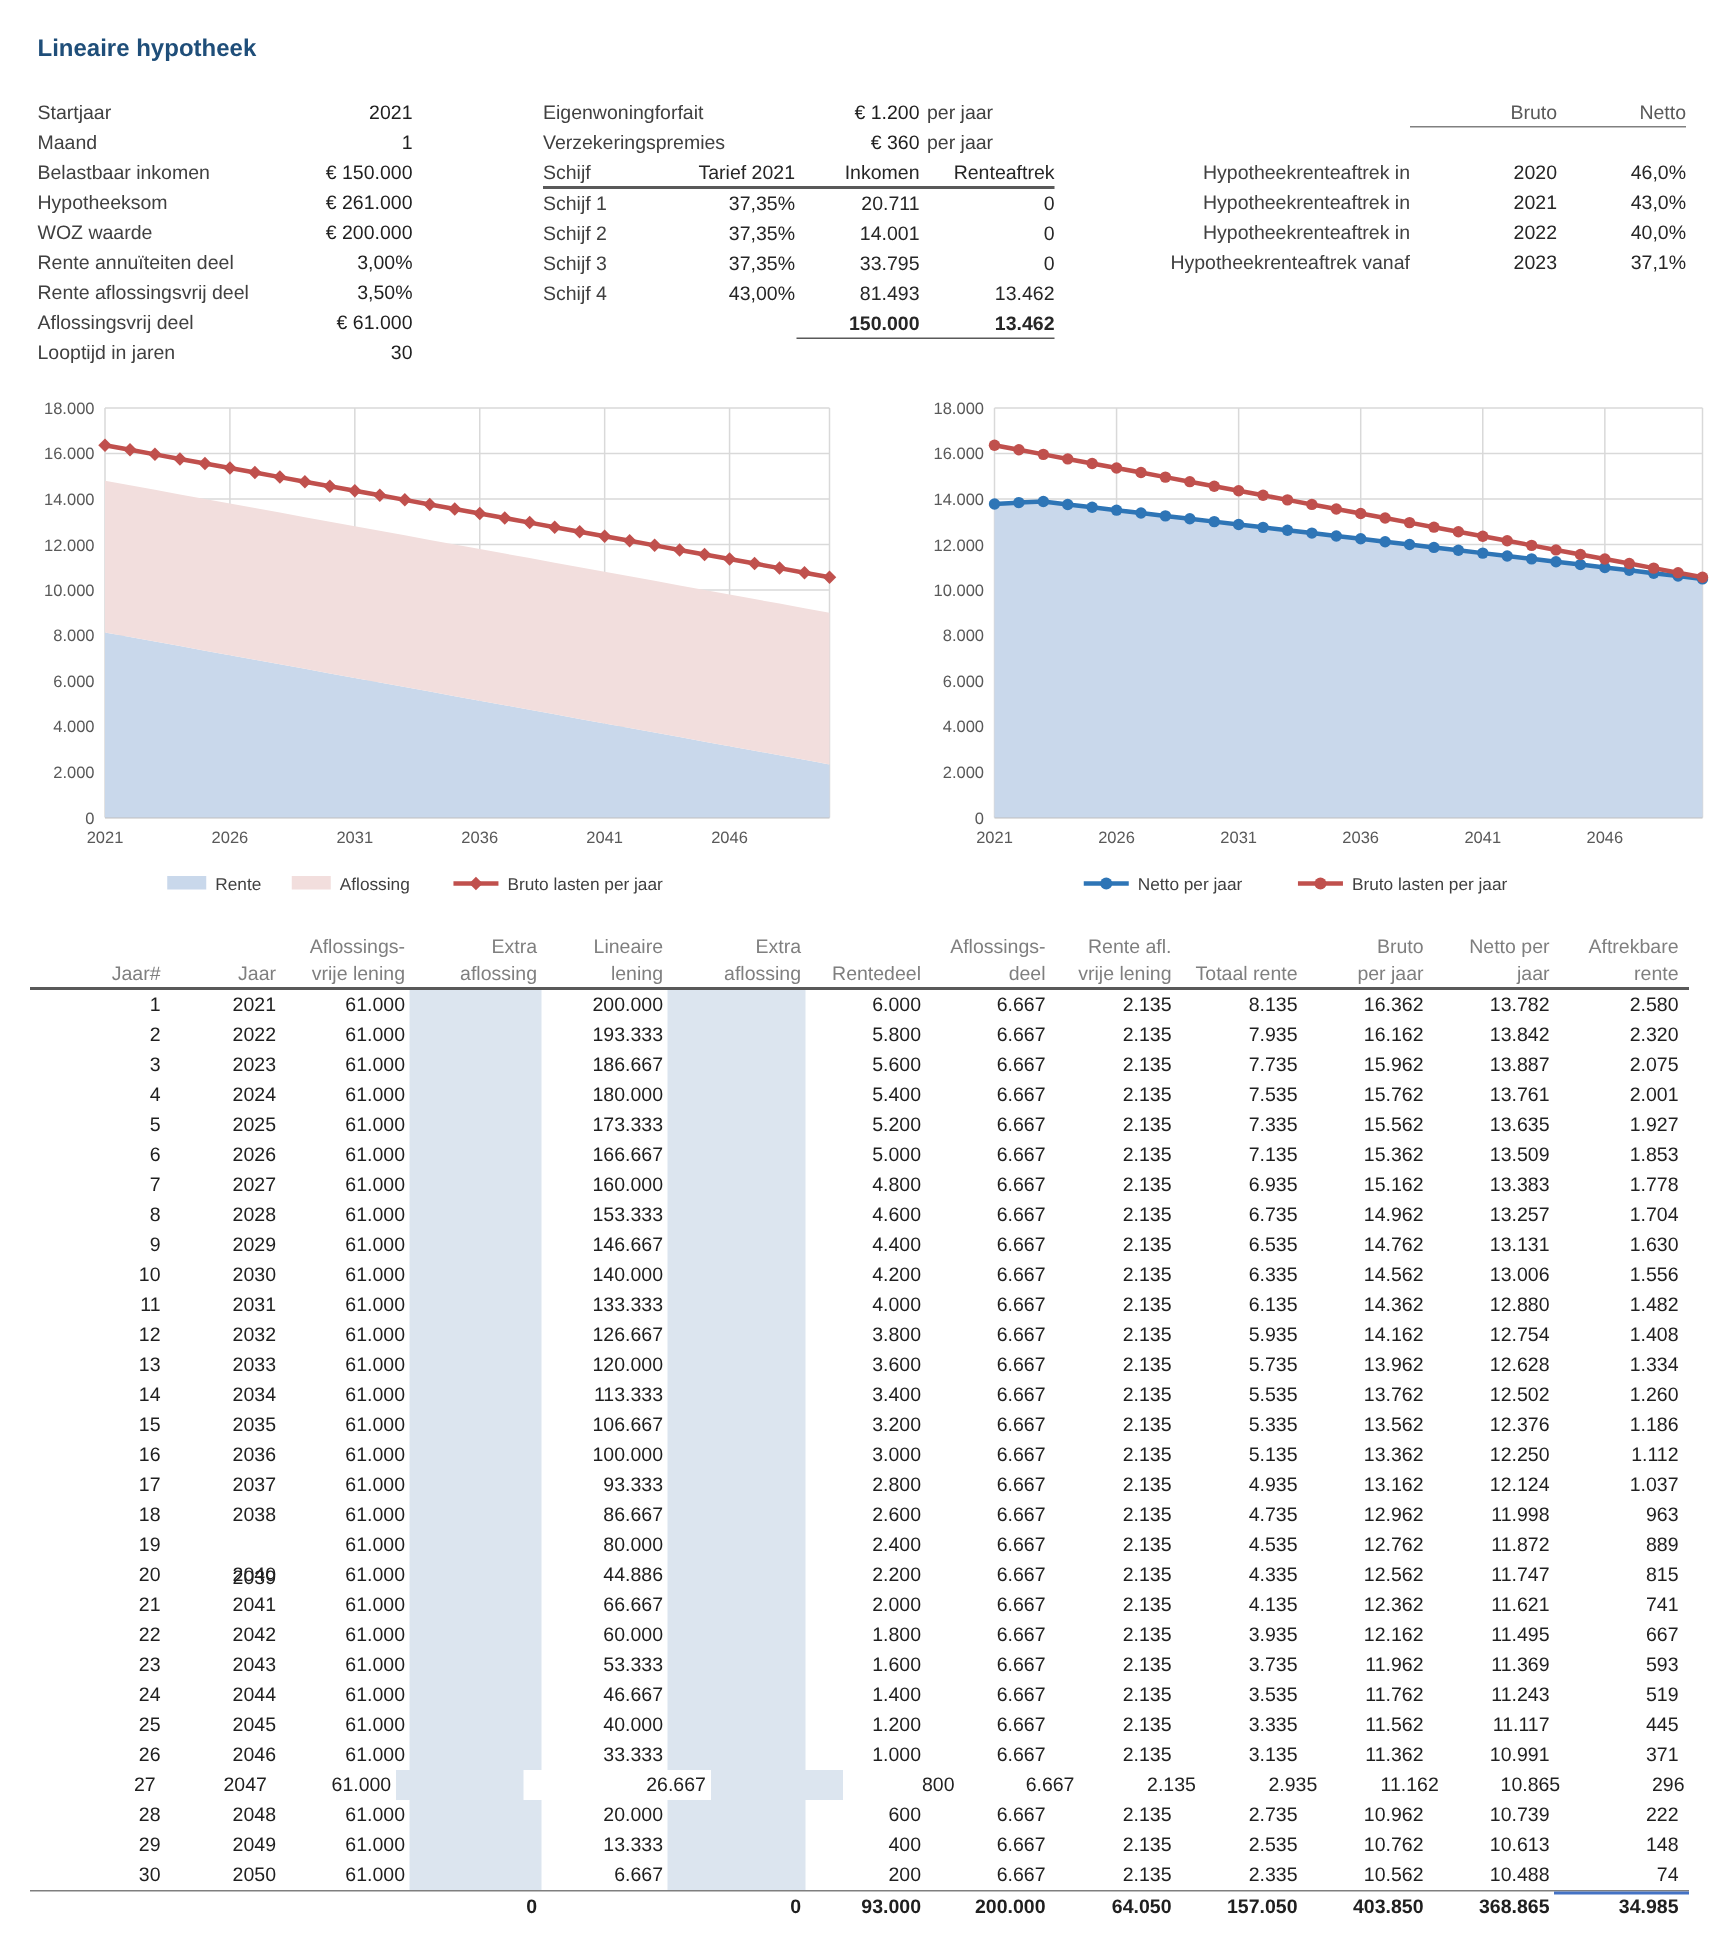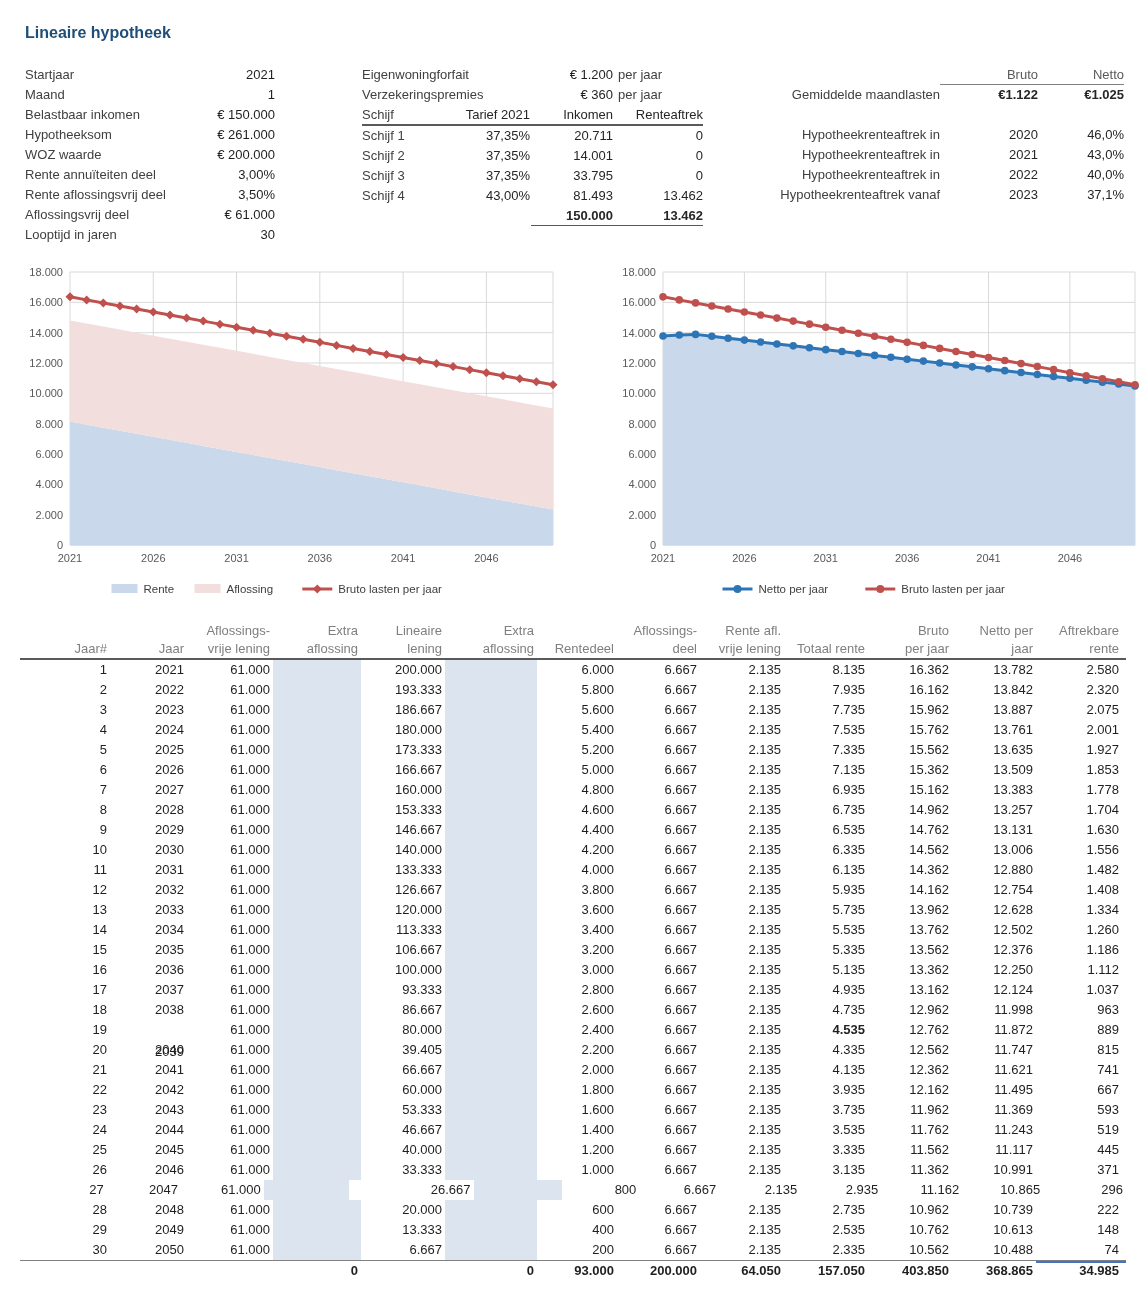--- a/index.html
+++ b/index.html
@@ -145,25 +145,20 @@
         <span class="c1"></span>
         <span class="c2">150.000</span>
         <span class="c3">13.462</span>
       </div>
     </div>
   <div id="summary" class="block">
       <div class="krow">
         <span class="lbl"></span>
         <span class="cA gray hdrline">Bruto</span>
         <span class="cB gray hdrline">Netto</span>
-      </div>
-      <div class="krow">
-        <span class="lbl">Gemiddelde maandlasten</span>
-        <span class="cA bold">€1.122</span>
-        <span class="cB bold">€1.025</span>
       </div>
       <div class="krow"></div>
       <div class="krow">
         <span class="lbl">Hypotheekrenteaftrek in</span>
         <span class="cA">2020</span>
         <span class="cB">46,0%</span>
       </div>
       <div class="krow">
         <span class="lbl">Hypotheekrenteaftrek in</span>
         <span class="cA">2021</span>
@@ -689,31 +684,31 @@
       <div class="arow">
         <span class="acell" style="width: 90px;">19</span>
         <span class="acell" style="width: 77px; margin-top: 22px;">2039</span>
         <span class="acell" style="width: 86px;">61.000</span>
         <span class="acell shaded" style="width: 88px;"></span>
         <span class="acell" style="width: 84px;">80.000</span>
         <span class="acell shaded" style="width: 92px;"></span>
         <span class="acell" style="width: 80px;">2.400</span>
         <span class="acell" style="width: 83px;">6.667</span>
         <span class="acell" style="width: 84px;">2.135</span>
-        <span class="acell" style="width: 84px; font-weight: bold;">4.535</span>
+        <span class="acell" style="width: 84px;">4.535</span>
         <span class="acell" style="width: 84px;">12.762</span>
         <span class="acell" style="width: 84px;">11.872</span>
         <span class="acell" style="width: 86px;">889</span>
       </div>
       <div class="arow">
         <span class="acell" style="width: 90px;">20</span>
         <span class="acell" style="width: 77px;">2040</span>
         <span class="acell" style="width: 86px;">61.000</span>
         <span class="acell shaded" style="width: 88px;"></span>
-        <span class="acell" style="width: 84px;">39.405</span>
+        <span class="acell" style="width: 84px;">44.886</span>
         <span class="acell shaded" style="width: 92px;"></span>
         <span class="acell" style="width: 80px;">2.200</span>
         <span class="acell" style="width: 83px;">6.667</span>
         <span class="acell" style="width: 84px;">2.135</span>
         <span class="acell" style="width: 84px;">4.335</span>
         <span class="acell" style="width: 84px;">12.562</span>
         <span class="acell" style="width: 84px;">11.747</span>
         <span class="acell" style="width: 86px;">815</span>
       </div>
       <div class="arow">

